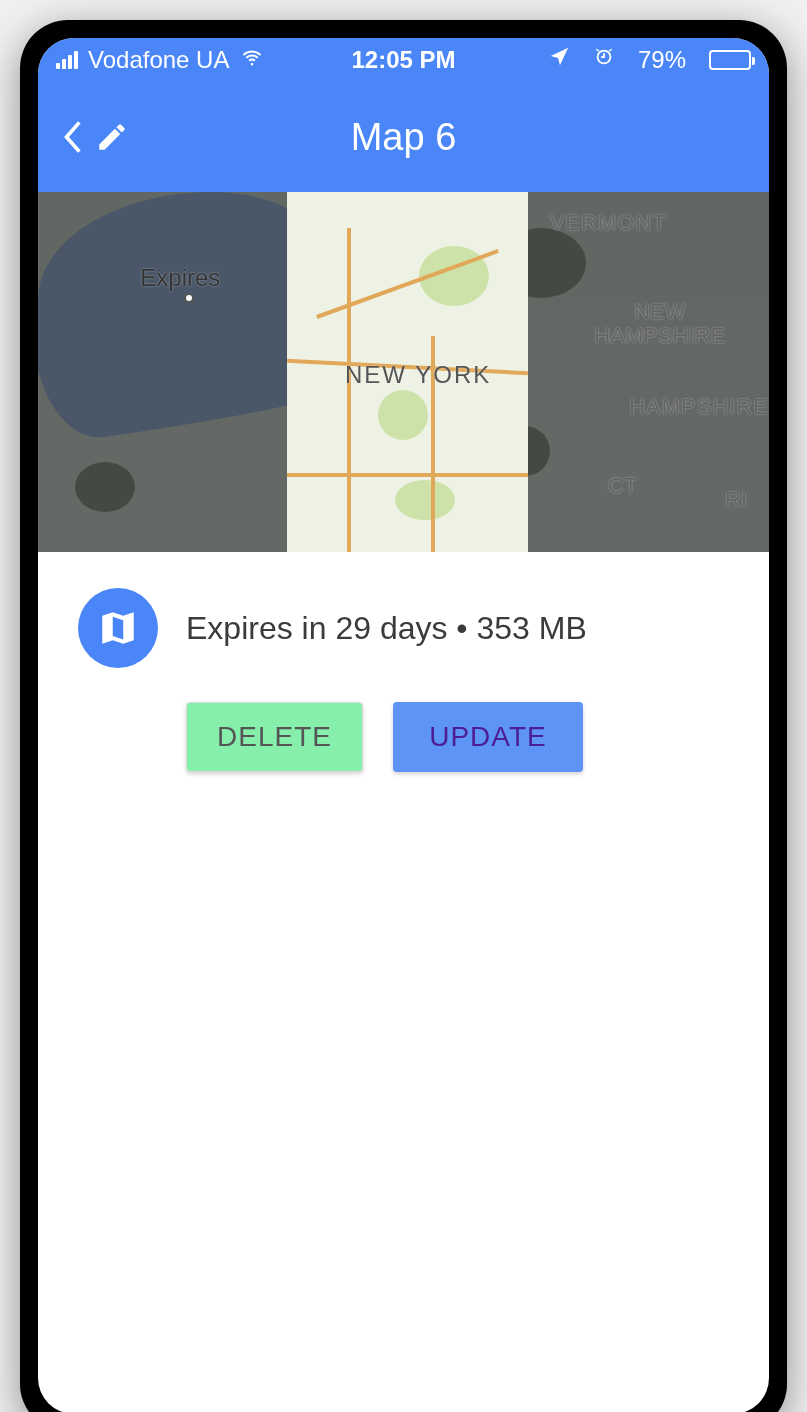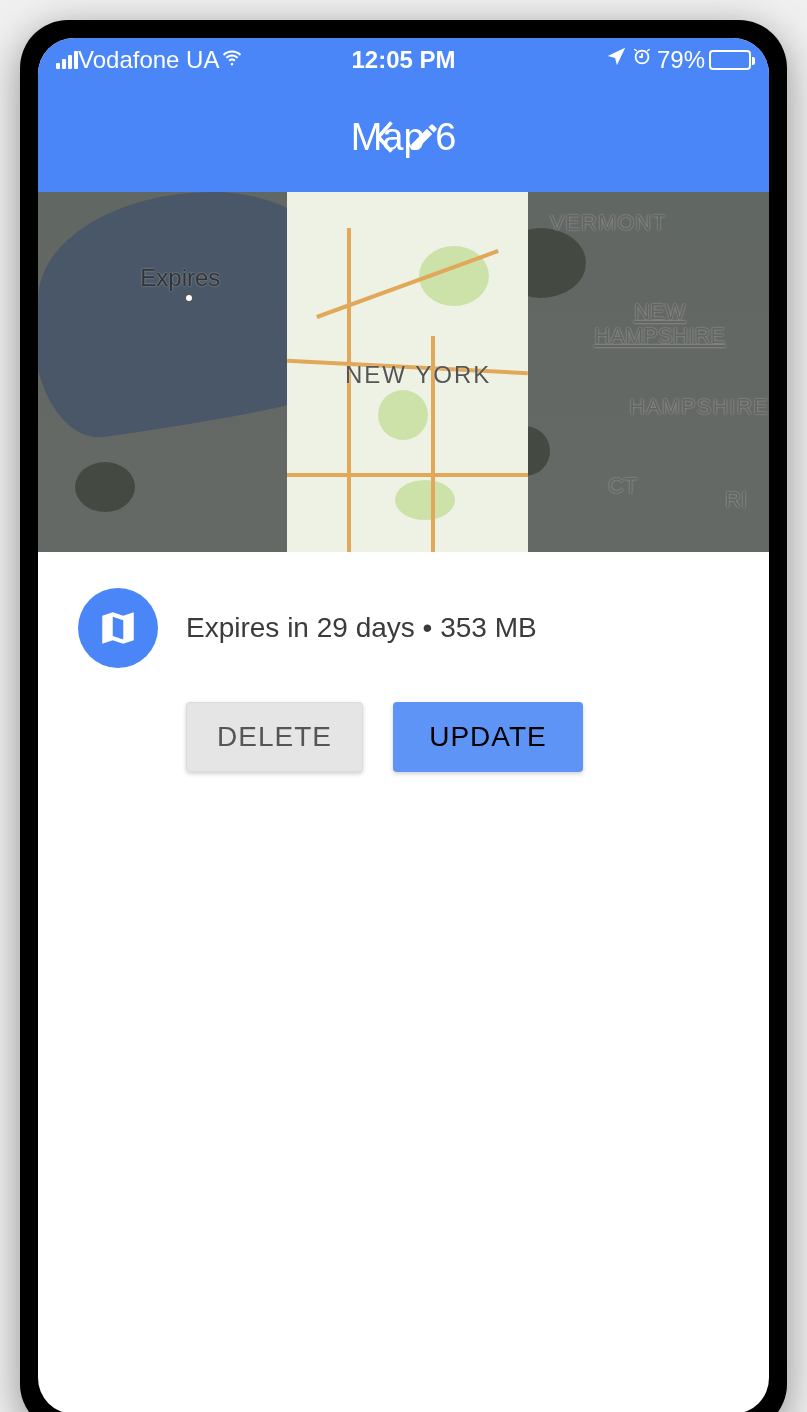--- a/index.html
+++ b/index.html
@@ -29,23 +29,23 @@
       height: 44px;
       background: #4a86f7;
       color: white;
       display: flex;
       align-items: center;
       justify-content: space-between;
       padding: 0 18px;
       font-size: 24px;
       font-weight: 500;
     }
-    .status-left { display: flex; align-items: center; }
+    .status-left { display: flex; align-items: center; gap: 10px; }
     .status-center { position: absolute; left: 50%; transform: translateX(-50%); font-weight: 600; }
-    .status-right { display: flex; align-items: center; gap: 4px; }
+    .status-right { display: flex; align-items: center; gap: 23px; }
     .signal { display: inline-flex; align-items: flex-end; gap: 2px; height: 18px; }
     .signal span { display: inline-block; width: 4px; background: white; border-radius: 1px;}
     .signal span:nth-child(1){height:6px}
     .signal span:nth-child(2){height:10px}
     .signal span:nth-child(3){height:14px}
     .signal span:nth-child(4){height:18px}
     .wifi-ico svg { width: 26px; height: 20px; fill: white; }
     .loc-ico svg, .alarm-ico svg { width: 22px; height: 22px; fill: white; }
     .battery {
       width: 42px; height: 20px; border: 2px solid white; border-radius: 4px;
@@ -56,21 +56,21 @@
       background:white; border-radius:0 2px 2px 0;
     }
     .battery .fill { background:white; height:100%; width:79%; border-radius:1px; }
 
     .nav-bar {
       height: 110px;
       background: #4a86f7;
       color: white;
       display: flex;
       align-items: center;
-      justify-content: center;
+      justify-content: flex-start;
       padding: 0 14px;
     }
     .back-btn, .edit-btn {
       width: 40px; height: 40px;
       display:flex; align-items:center; justify-content:center;
       cursor:pointer;
     }
     .back-btn svg { width: 22px; height: 38px; stroke:white; stroke-width:4; fill:none; }
     .edit-btn svg { width: 34px; height: 34px; fill:white; }
     .page-title {
@@ -144,38 +144,38 @@
       display:flex; align-items:center; gap:28px;
     }
     .map-badge {
       width:80px; height:80px; border-radius:50%;
       background:#4a86f7;
       display:flex; align-items:center; justify-content:center;
       flex-shrink:0;
     }
     .map-badge svg { width:42px; height:42px; fill:white; }
     .info-text {
-      font-size:28px; color:#3b3b3b;
+      font-size:32px; color:#3b3b3b;
     }
     .button-row {
       display:flex; gap:30px; padding-left:108px;
     }
     .btn {
       height:70px; padding: 0 30px; font-size:28px; font-weight:500;
       letter-spacing:1px;
       border-radius:4px; cursor:pointer;
       display:flex; align-items:center; justify-content:center;
       box-shadow: 0 2px 4px rgba(0,0,0,0.18);
     }
     .btn-delete {
-      background:#e5e5e5; color:#555; border:1px solid #dcdcdc;
+      background:#86efac; color:#555; border:1px solid #dcdcdc;
       min-width:170px;
     }
     .btn-update {
-      background:#5d94f5; color:#000000; border:none;
+      background:#5d94f5; color:#4c1d95; border:none;
       min-width:190px;
     }
   </style>
 </head>
 <body>
 
 <div class="device">
   <div class="screen">
 
     <div class="status-bar">
@@ -246,21 +246,21 @@
           <div class="road" style="left:0; top:78%; width:100%;"></div>
           <div class="road" style="left:10%; top:25%; width:80%; transform:rotate(-20deg);"></div>
         </div>
       </div>
 
       <div class="map-labels">
         <span class="ml toronto">Expires</span>
         <span class="city-dot"></span>
         <span class="ml ny">NEW YORK</span>
         <span class="ml vermont">VERMONT</span>
-        <span class="ml nh" style="white-space:pre;text-decoration:underline;">NEW
+        <span class="ml nh" style="white-space:pre;">NEW
 HAMPSHIRE</span>
         <span class="ml mass">HAMPSHIRE</span>
         <span class="ml ct">CT</span>
         <span class="ml ri">RI</span>
       </div>
     </div>
 
     <div class="info-section">
       <div class="info-row">
         <div class="map-badge">

